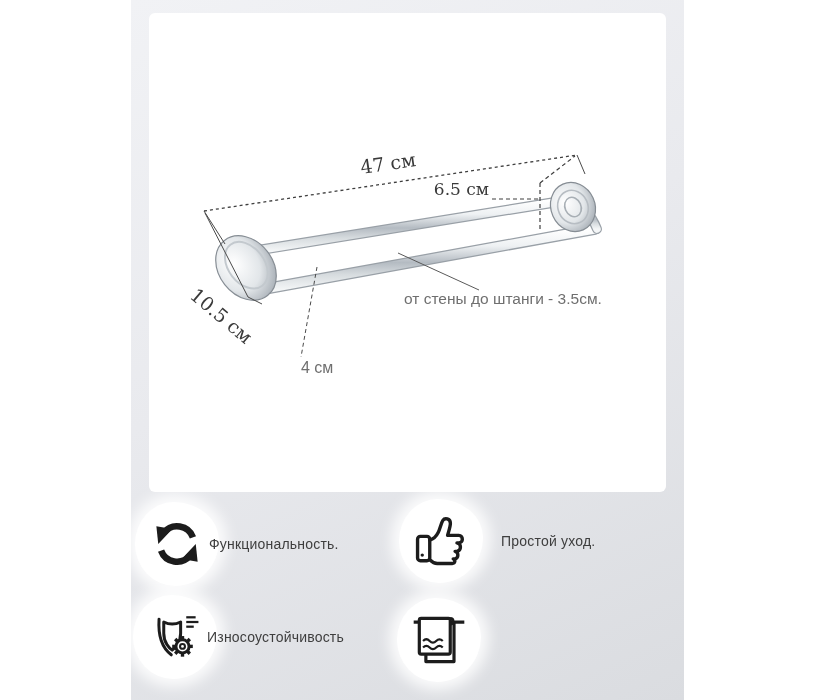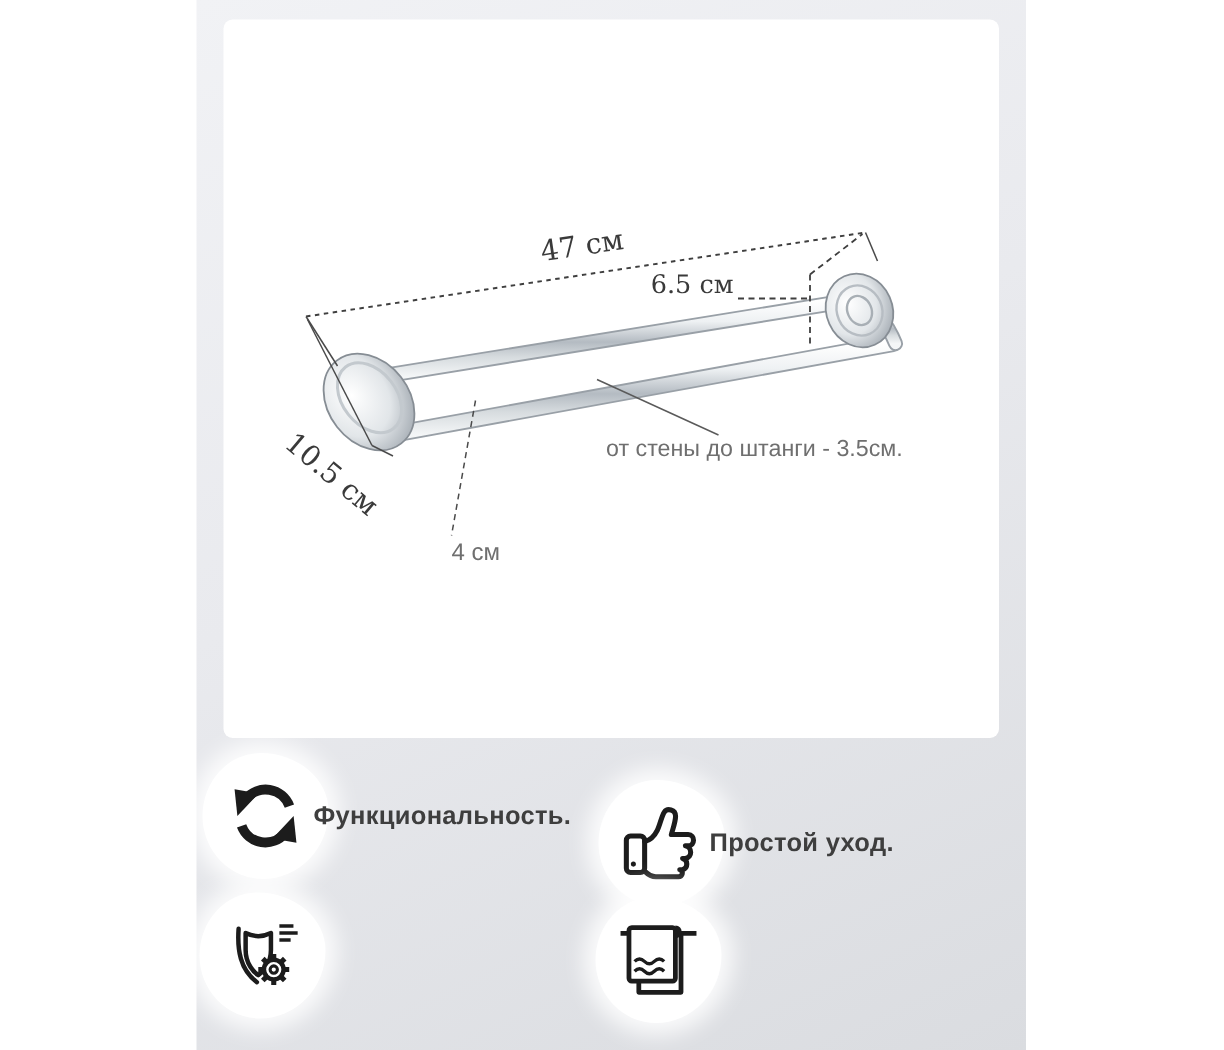--- a/index.html
+++ b/index.html
@@ -10,24 +10,24 @@
   .panel{position:absolute;left:18px;top:13px;width:517px;height:479px;
          background:#ffffff;border-radius:6px;}
   .diagram-svg{position:absolute;left:0;top:0;width:517px;height:479px;}
 
   .features{position:absolute;left:0;top:492px;width:553px;height:208px;}
   .feature{position:absolute;display:flex;align-items:center;}
   .blob{width:84px;height:84px;background:#ffffff;flex:0 0 84px;
         border-radius:46% 54% 52% 48% / 50% 46% 54% 50%;
         box-shadow:0 0 14px 8px rgba(255,255,255,0.85);
         display:flex;align-items:center;justify-content:center;}
-  .feature-label{margin-left:-10px;font-size:17px;font-weight:bold;color:#3e3e3e;
+  .feature-label{margin-left:-10px;font-size:14px;font-weight:normal;color:#3e3e3e;
                  letter-spacing:0.2px;white-space:nowrap;}
   .f1{left:4px;top:10px;}
-  .f2{left:268px;top:28px;}
+  .f2{left:268px;top:7px;gap:28px;}
   .f3{left:2px;top:103px;}
   .f4{left:266px;top:106px;}
 
   .dim-serif{font-family:"DejaVu Serif",serif;fill:#3a3a3a;}
   .dim-sans{font-family:"Liberation Sans",sans-serif;fill:#6f6f6f;}
 </style>
 </head>
 <body>
 
 <div class="stage">
@@ -151,20 +151,21 @@
                 <line x1="47" y1="42" x2="51" y2="42"></line>
               <line x1="32.2" y1="34.2" x2="35" y2="37"></line>
                 <line x1="45" y1="47" x2="47.8" y2="49.8"></line>
               <line x1="47.8" y1="34.2" x2="45" y2="37"></line>
                 <line x1="35" y1="47" x2="32.2" y2="49.8"></line>
             </g>
             <circle cx="40" cy="42" r="7" fill="#ffffff" stroke="#1c1c1c" stroke-width="3.2"></circle>
             <circle cx="40" cy="42" r="2.6" fill="none" stroke="#1c1c1c" stroke-width="2.2"></circle>
           </svg>
         </div>
+        <span class="feature-label">Износоустойчивость</span>
       </div>
 
       <div class="feature f4">
         <div class="blob">
           <svg width="60" height="60" viewBox="0 0 64 64">
             <line x1="5" y1="13" x2="59" y2="13" stroke="#1c1c1c" stroke-width="3.4"></line>
             <path d="M18 13 L18 55 L48 55 L48 13" fill="none" stroke="#1c1c1c" stroke-width="3.4" stroke-linejoin="round"></path>
             <rect x="11" y="9" width="33" height="38" rx="2" fill="#ffffff" stroke="#1c1c1c" stroke-width="3.4"></rect>
             <path d="M44 9 C48 9 48 15 44 15" fill="none" stroke="#1c1c1c" stroke-width="3"></path>
             <path d="M15 33 q3.5 -3.5 7 0 t 7 0 t 7 0" fill="none" stroke="#1c1c1c" stroke-width="2.4"></path>

